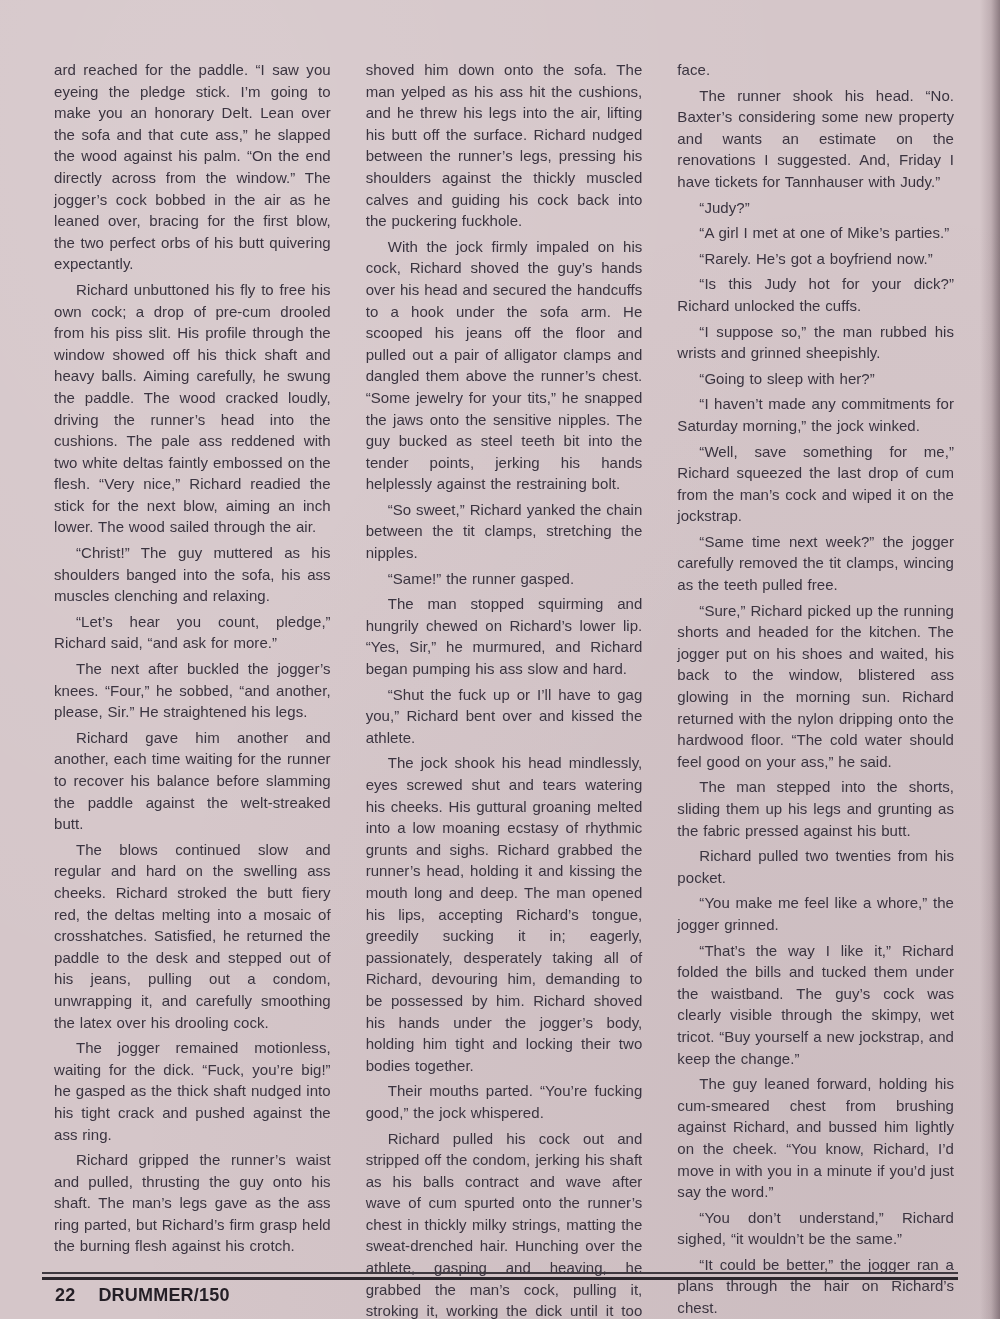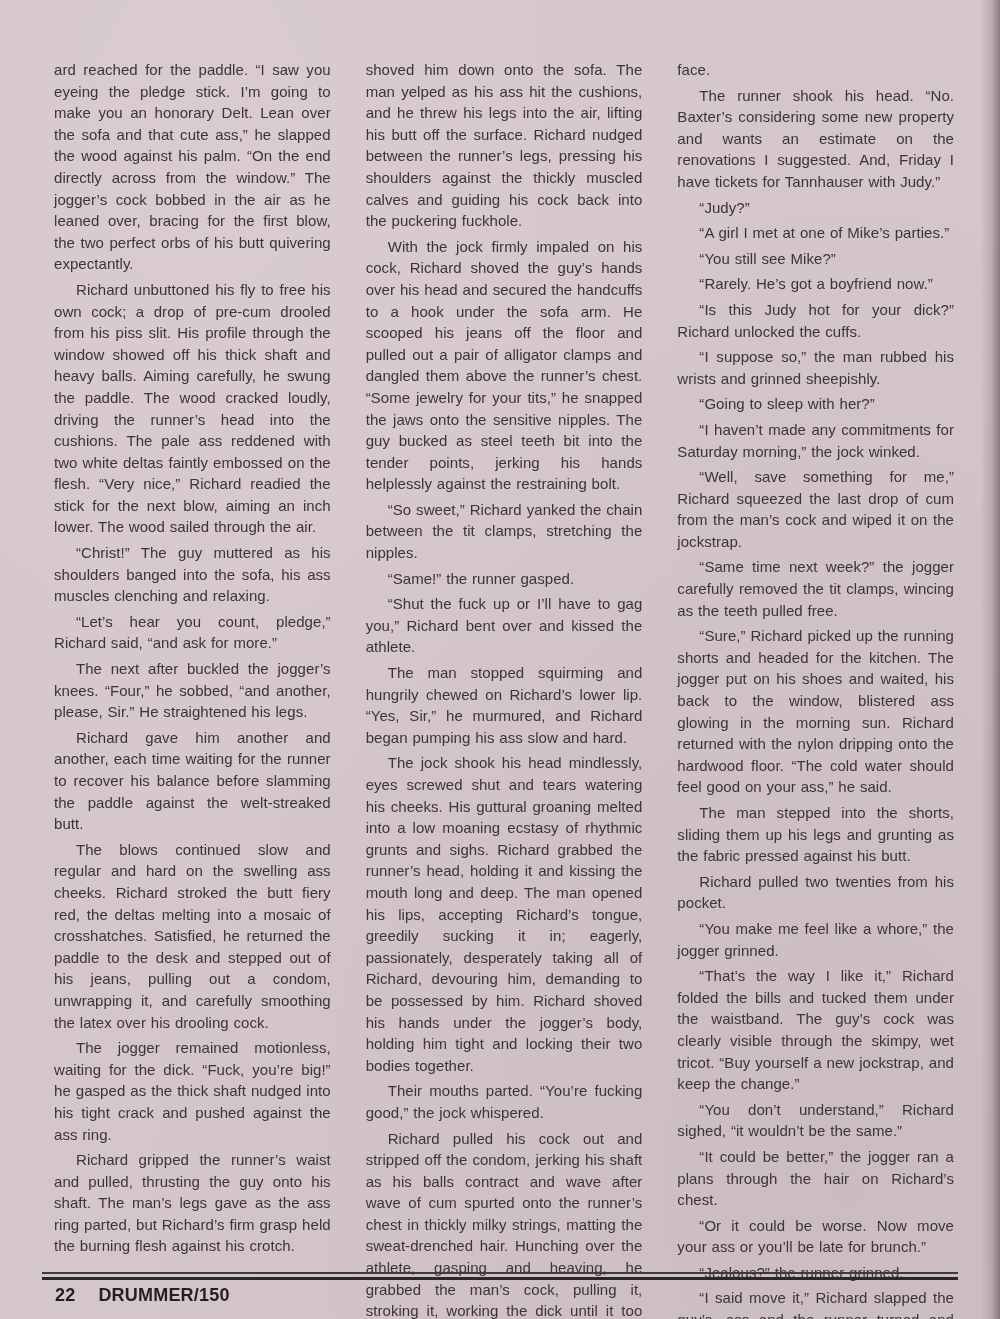--- a/index.html
+++ b/index.html
@@ -89,45 +89,45 @@
         <p class="para indent">Richard gave him another and another, each time waiting for the runner to recover his balance before slamming the paddle against the welt-streaked butt.</p>
         <p class="para indent">The blows continued slow and regular and hard on the swelling ass cheeks. Richard stroked the butt fiery red, the deltas melting into a mosaic of crosshatches. Satisfied, he returned the paddle to the desk and stepped out of his jeans, pulling out a condom, unwrapping it, and carefully smoothing the latex over his drooling cock.</p>
         <p class="para indent">The jogger remained motionless, waiting for the dick.  “Fuck, you’re big!” he gasped as the thick shaft nudged into his tight crack and pushed against the ass ring.</p>
         <p class="para indent">Richard gripped the runner’s waist and pulled, thrusting the guy onto his shaft.  The man’s legs gave as the ass ring parted, but Richard’s firm grasp held the burning flesh against his crotch.</p>
       </div>
     <div class="col">
         <p class="para">shoved him down onto the sofa.  The man yelped as his ass hit the cushions, and he threw his legs into the air, lifting his butt off the surface.  Richard nudged between the runner’s legs, pressing his shoulders against the thickly muscled calves and guiding his cock back into the puckering fuckhole.</p>
         <p class="para indent">With the jock firmly impaled on his cock, Richard shoved the guy’s hands over his head and secured the handcuffs to a hook under the sofa arm.  He scooped his jeans off the floor and pulled out a pair of alligator clamps and dangled them above the runner’s chest.  “Some jewelry for your tits,” he snapped the jaws onto the sensitive nipples.  The guy bucked as steel teeth bit into the tender points, jerking his hands helplessly against the restraining bolt.</p>
         <p class="para indent">“So sweet,” Richard yanked the chain between the tit clamps, stretching the nipples.</p>
         <p class="para indent">“Same!” the runner gasped.</p>
+        <p class="para indent">The man stopped squirming and hungrily chewed on Richard’s lower lip. “Yes, Sir,” he murmured, and Richard began pumping his ass slow and hard.</p>
         <p class="para indent">“Shut the fuck up or I’ll have to gag you,” Richard bent over and kissed the athlete.</p>
-        <p class="para indent">The man stopped squirming and hungrily chewed on Richard’s lower lip. “Yes, Sir,” he murmured, and Richard began pumping his ass slow and hard.</p>
         <p class="para indent">The jock shook his head mindlessly, eyes screwed shut and tears watering his cheeks.  His guttural groaning melted into a low moaning ecstasy of rhythmic grunts and sighs.  Richard grabbed the runner’s head, holding it and kissing the mouth long and deep.  The man opened his lips, accepting Richard’s tongue, greedily sucking it in; eagerly, passionately, desperately taking all of Richard, devouring him, demanding to be possessed by him.  Richard shoved his hands under the jogger’s body, holding him tight and locking their two bodies together.</p>
         <p class="para indent">Their mouths parted. “You’re fucking good,” the jock whispered.</p>
         <p class="para indent">Richard pulled his cock out and stripped off the condom, jerking his shaft as his balls contract and wave after wave of cum spurted onto the runner’s chest in thickly milky strings, matting the sweat-drenched hair.  Hunching over the athlete, gasping and heaving, he grabbed the man’s cock, pulling it, stroking it, working the dick until it too shot onto hairy chest, mingling it’s cum with his own.</p>
         <p class="para indent">Richard picked the jock strap off the floor and milked the last drops from his cock into the elastic pouch.  “Got any plans for the week?” he asked as he stood up and stepped into his levis, stuffing his still swollen cock into the jeans and buttoning the fly.</p>
       </div>
     <div class="col">
         <p class="para">face.</p>
         <p class="para indent">The runner shook his head.  “No. Baxter’s considering some new property and wants an estimate on the renovations I suggested.  And, Friday I have tickets for Tannhauser with Judy.”</p>
         <p class="para indent">“Judy?”</p>
         <p class="para indent">“A girl I met at one of Mike’s parties.”</p>
-        <p class="para indent">“You still see Mike?”</p>
         <p class="para indent">“Rarely.  He’s got a boyfriend now.”</p>
         <p class="para indent">“Is this Judy hot for your dick?”  Richard unlocked the cuffs.</p>
         <p class="para indent">“I suppose so,” the man rubbed his wrists and grinned sheepishly.</p>
         <p class="para indent">“Going to sleep with her?”</p>
         <p class="para indent">“I haven’t made any commitments for Saturday morning,” the jock winked.</p>
         <p class="para indent">“Well, save something for me,” Richard squeezed the last drop of cum from the man’s cock and wiped it on the jockstrap.</p>
         <p class="para indent">“Same time next week?” the jogger carefully removed the tit clamps, wincing as the teeth pulled free.</p>
         <p class="para indent">“Sure,” Richard picked up the running shorts and headed for the kitchen. The jogger put on his shoes and waited, his back to the window, blistered ass glowing in the morning sun.  Richard returned with the nylon dripping onto the hardwood floor.  “The cold water should feel good on your ass,” he said.</p>
         <p class="para indent">The man stepped into the shorts, sliding them up his legs and grunting as the fabric pressed against his butt.</p>
         <p class="para indent">Richard pulled two twenties from his pocket.</p>
         <p class="para indent">“You make me feel like a whore,” the jogger grinned.</p>
         <p class="para indent">“That’s the way I like it,” Richard folded the bills and tucked them under the waistband.  The guy’s cock was clearly visible through the skimpy, wet tricot. “Buy yourself a new jockstrap, and keep the change.”</p>
+        <p class="para indent">The guy leaned forward, holding his cum-smeared chest from brushing against Richard, and bussed him lightly on the cheek.  “You know, Richard, I’d move in with you in a minute if you’d just say the word.”</p>
         <p class="para indent">“You don’t understand,” Richard sighed, “it wouldn’t be the same.”</p>
         <p class="para indent">“It could be better,” the jogger ran a plans through the hair on Richard’s chest.</p>
         <p class="para indent">“Or it could be worse.  Now move your ass or you’ll be late for brunch.”</p>
         <p class="para indent">“Jealous?” the runner grinned.</p>
         <p class="para indent">“I said move it,” Richard slapped the guy’s, ass and the runner turned and bounded out the door, sailing over the steps like a hurdler, and hitting the sidewalk running.  Richard stood in the doorway and watched the jogger’s ass cheeks alternately press red welts against wet nylon.  The muscles on the runner’s back rippled as his arms swung to the rhythm of his gait.  And out of the corner of his eye Richard glimpsed a movement in the window across the street.</p>
       </div>
   </div>
 
   <div class="footer">
     <div class="rule-thin"></div>

